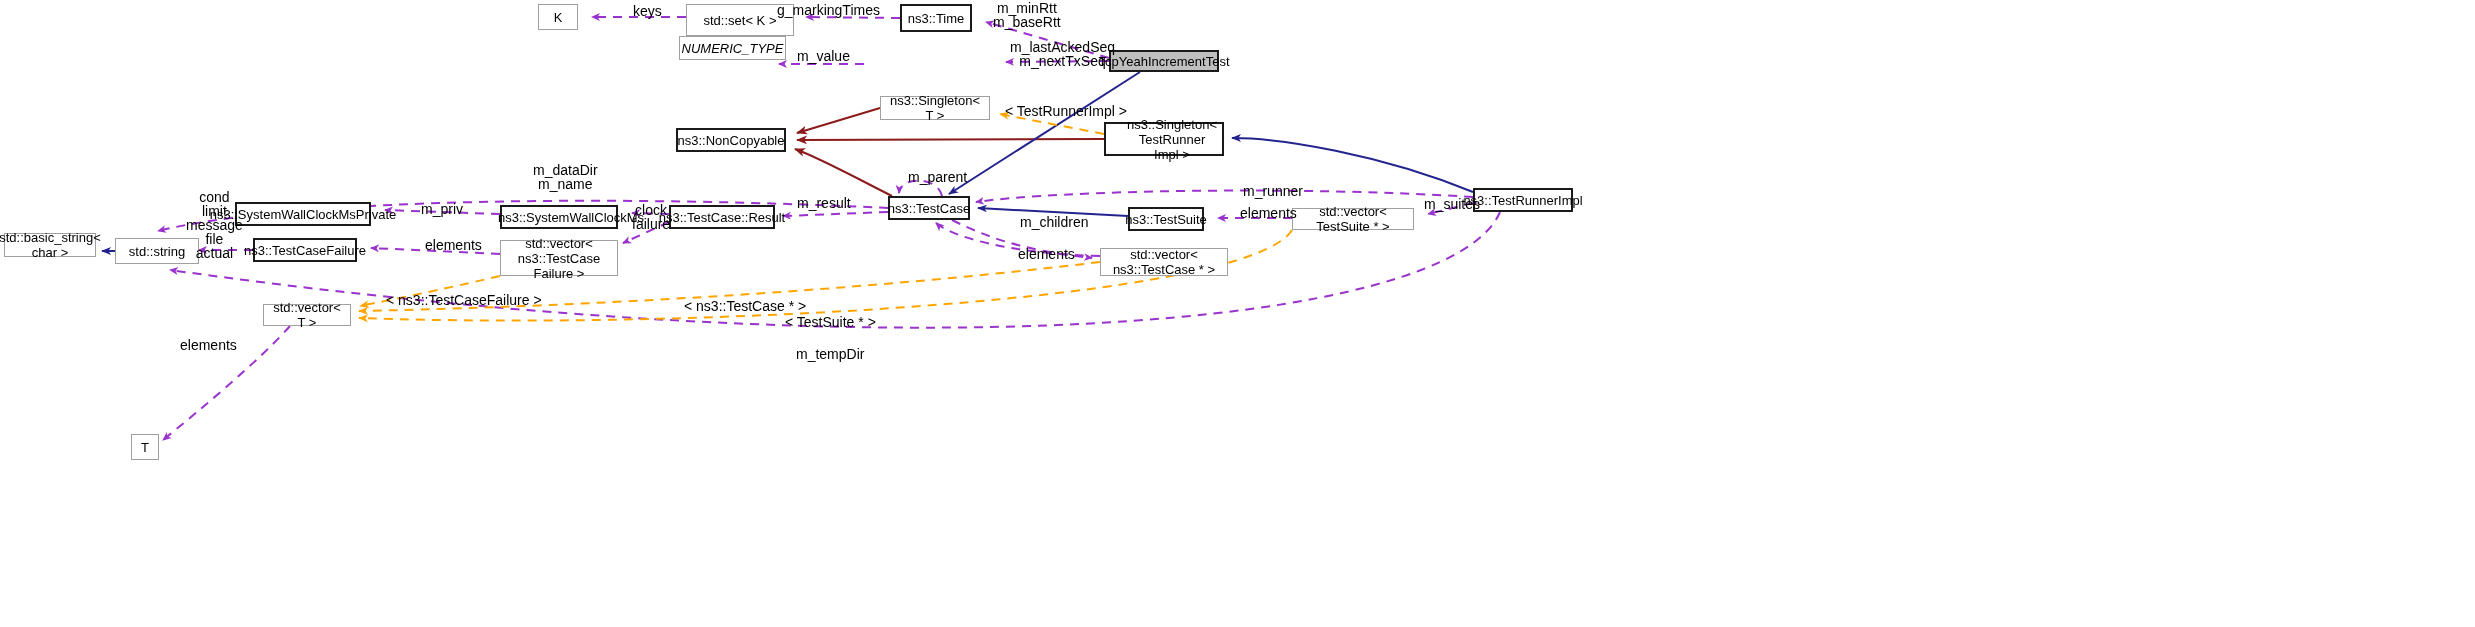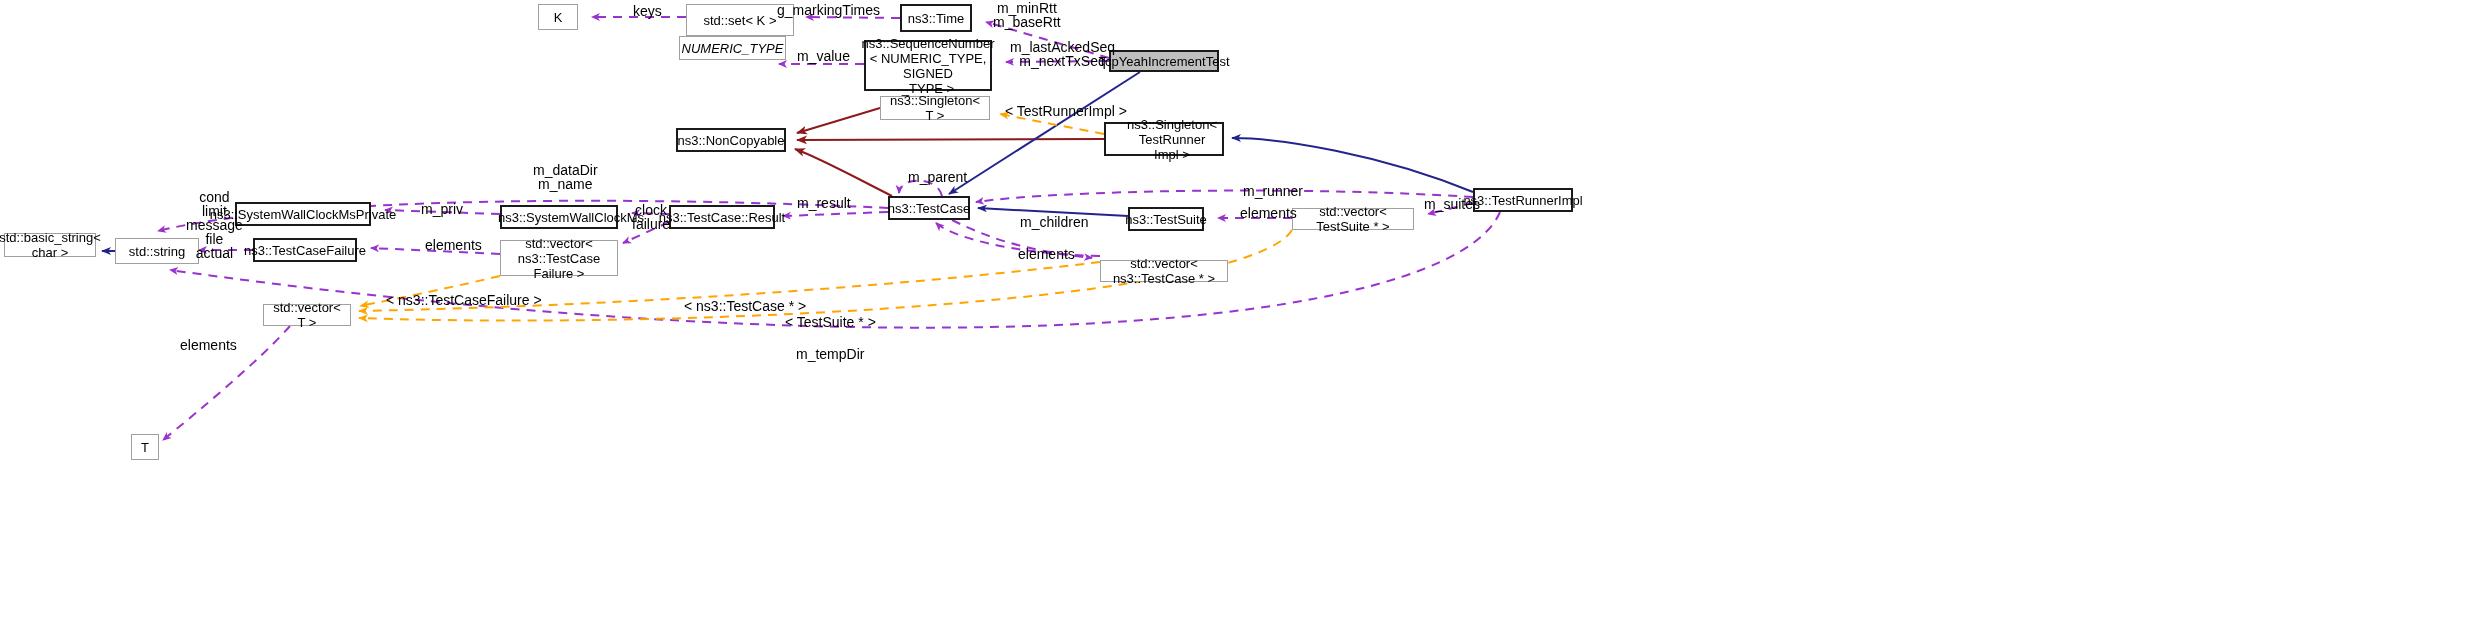--- a/index.html
+++ b/index.html
@@ -120,41 +120,38 @@
       <path d="M500,276 C440,290 390,300 360,306" marker-end="url(#arr-orange)"></path>
       <path d="M1100,262 C820,296 520,308 359,311" marker-end="url(#arr-orange)"></path>
       <path d="M1292,230 C1250,300 700,330 359,318" marker-end="url(#arr-orange)"></path>
     </g>
   </svg>
 
   <div class="node thin" style="left:538px;top:4px;width:40px;height:26px;">K</div>
   <div class="node thin" style="left:686px;top:4px;width:108px;height:32px;">std::set&lt; K &gt;</div>
   <div class="node thick" style="left:900px;top:4px;width:72px;height:28px;">ns3::Time</div>
   <div class="node thin" style="left:679px;top:36px;width:107px;height:24px;font-style:italic;">NUMERIC_TYPE</div>
-  <div class="node thick" style="left:864px;top:40px;width:128px;height:51px;">ns3::SequenceNumber
-&lt; NUMERIC_TYPE, SIGNED
-_TYPE &gt;</div>
   <div class="node highlight" style="left:1109px;top:50px;width:110px;height:22px;">TcpYeahIncrementTest</div>
   <div class="node thin" style="left:880px;top:96px;width:110px;height:24px;">ns3::Singleton&lt; T &gt;</div>
   <div class="node thick" style="left:676px;top:128px;width:110px;height:24px;">ns3::NonCopyable</div>
   <div class="node thick" style="left:1104px;top:122px;width:120px;height:34px;padding-left:20px;">ns3::Singleton&lt; TestRunner
 Impl &gt;</div>
   <div class="node thick" style="left:235px;top:202px;width:136px;height:24px;">ns3::SystemWallClockMsPrivate</div>
   <div class="node thin" style="left:115px;top:238px;width:84px;height:26px;">std::string</div>
   <div class="node thin" style="left:4px;top:233px;width:92px;height:24px;">std::basic_string&lt;
 char &gt;</div>
   <div class="node thick" style="left:253px;top:238px;width:104px;height:24px;">ns3::TestCaseFailure</div>
   <div class="node thick" style="left:500px;top:205px;width:118px;height:24px;padding-left:28px;">ns3::SystemWallClockMs</div>
   <div class="node thick" style="left:669px;top:205px;width:106px;height:24px;">ns3::TestCase::Result</div>
   <div class="node thin" style="left:500px;top:240px;width:118px;height:36px;">std::vector&lt; ns3::TestCase
 Failure &gt;</div>
   <div class="node thick" style="left:888px;top:196px;width:82px;height:24px;">ns3::TestCase</div>
   <div class="node thick" style="left:1128px;top:207px;width:76px;height:24px;">ns3::TestSuite</div>
   <div class="node thin" style="left:1292px;top:208px;width:122px;height:22px;">std::vector&lt; TestSuite * &gt;</div>
-  <div class="node thin" style="left:1100px;top:260px;width:128px;height:22px;">std::vector&lt; ns3::TestCase * &gt;</div>
+  <div class="node thin" style="left:1100px;top:248px;width:128px;height:28px;">std::vector&lt; ns3::TestCase * &gt;</div>
   <div class="node thick" style="left:1473px;top:188px;width:100px;height:24px;">ns3::TestRunnerImpl</div>
   <div class="node thin" style="left:263px;top:304px;width:88px;height:22px;">std::vector&lt; T &gt;</div>
   <div class="node thin" style="left:131px;top:434px;width:28px;height:26px;">T</div>
 
   <div class="edge-label" style="left:633px;top:4px;">keys</div>
   <div class="edge-label" style="left:777px;top:3px;">g_markingTimes</div>
   <div class="edge-label" style="left:993px;top:1px;">m_minRtt
 m_baseRtt</div>
   <div class="edge-label" style="left:797px;top:49px;">m_value</div>
   <div class="edge-label" style="left:1010px;top:40px;">m_lastAckedSeq

